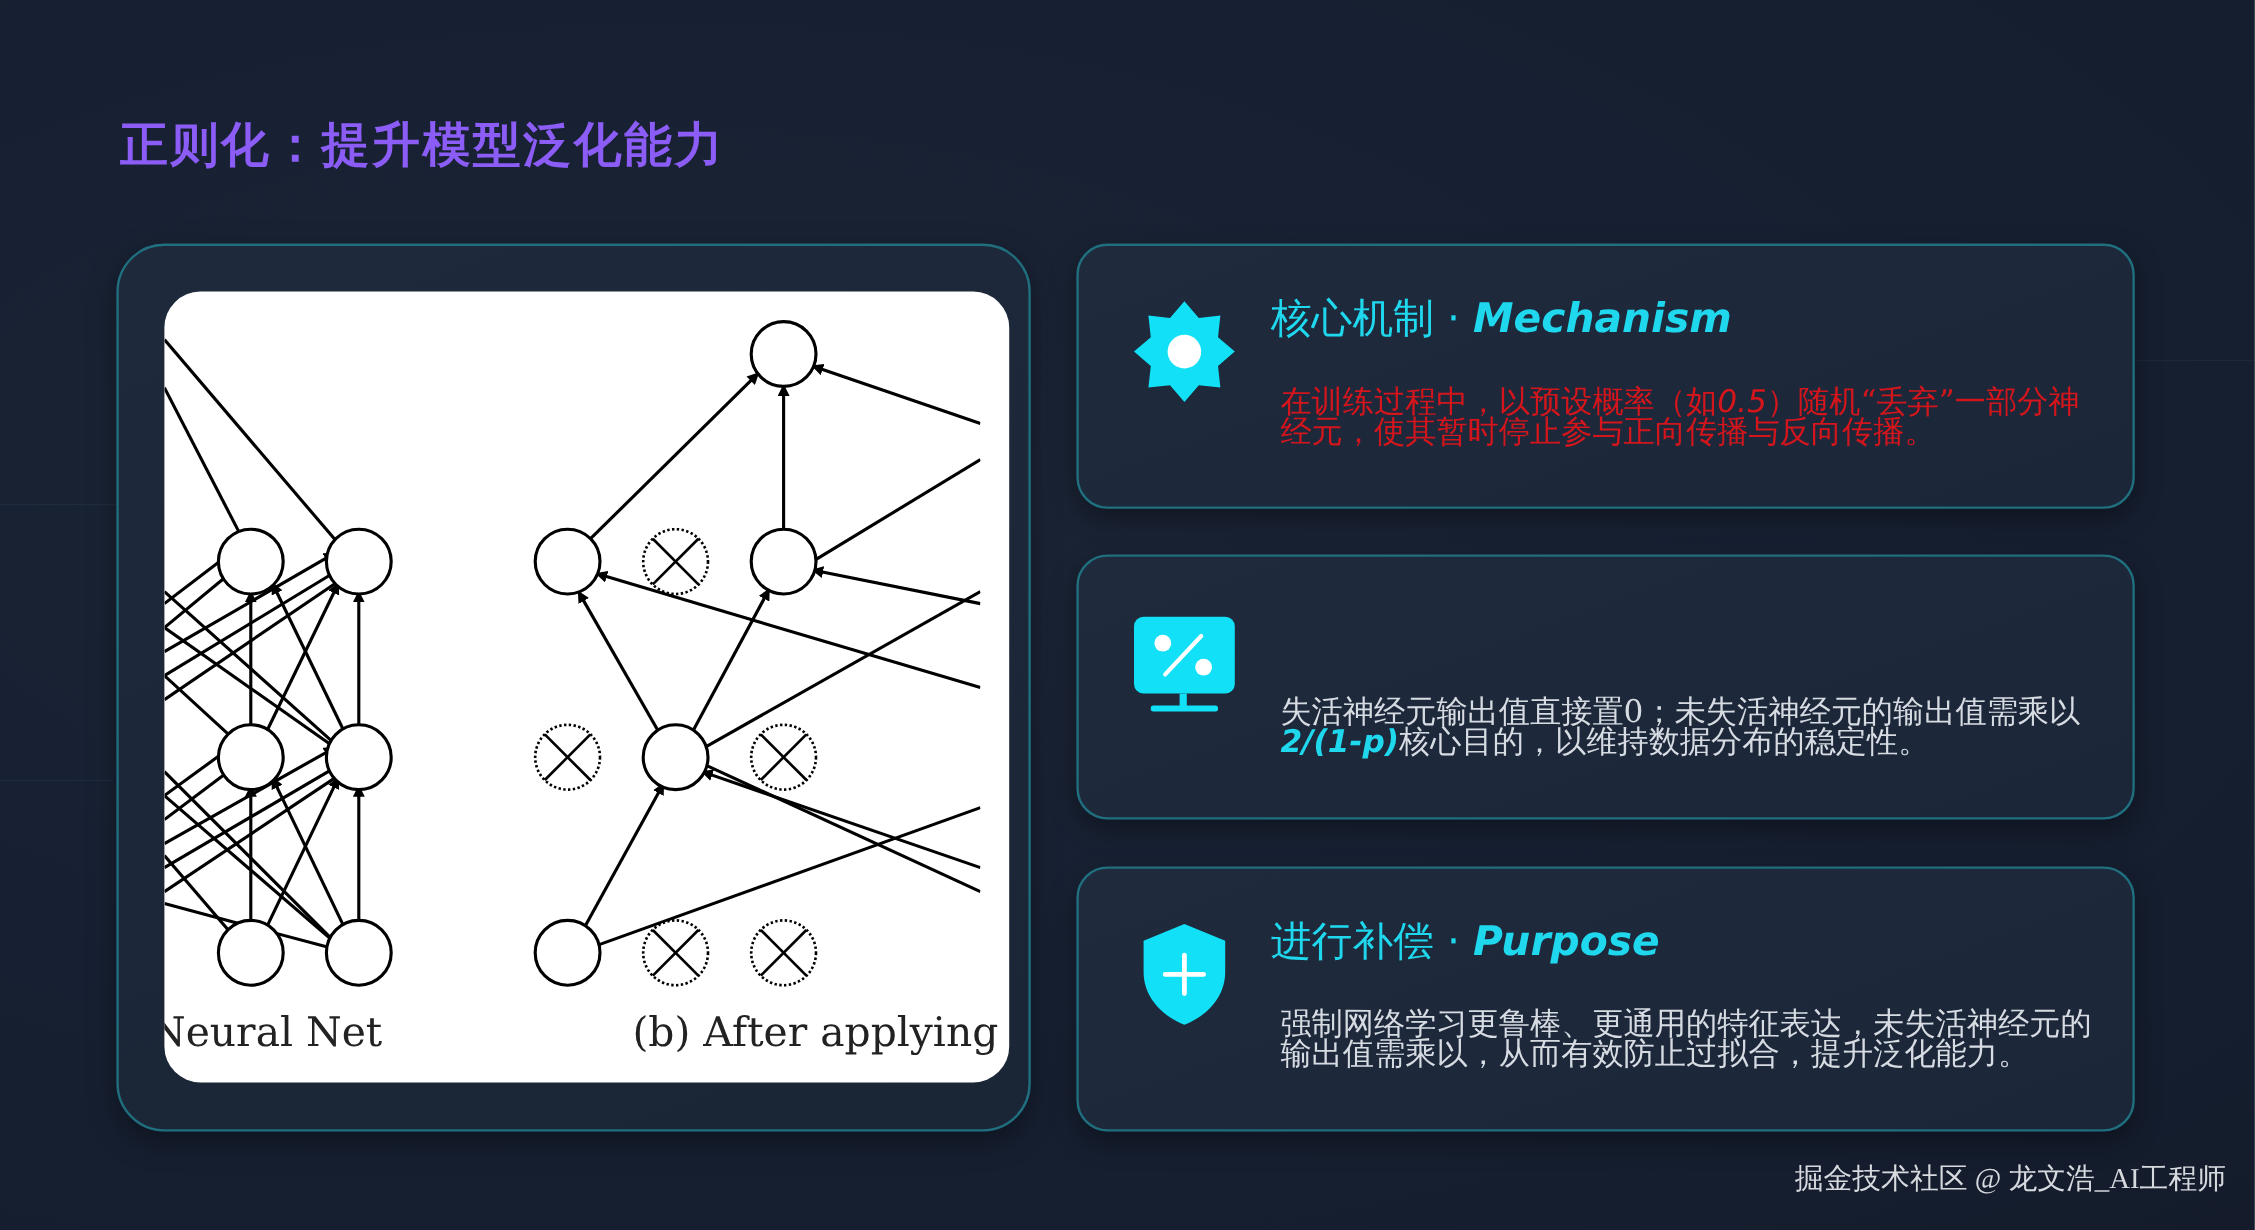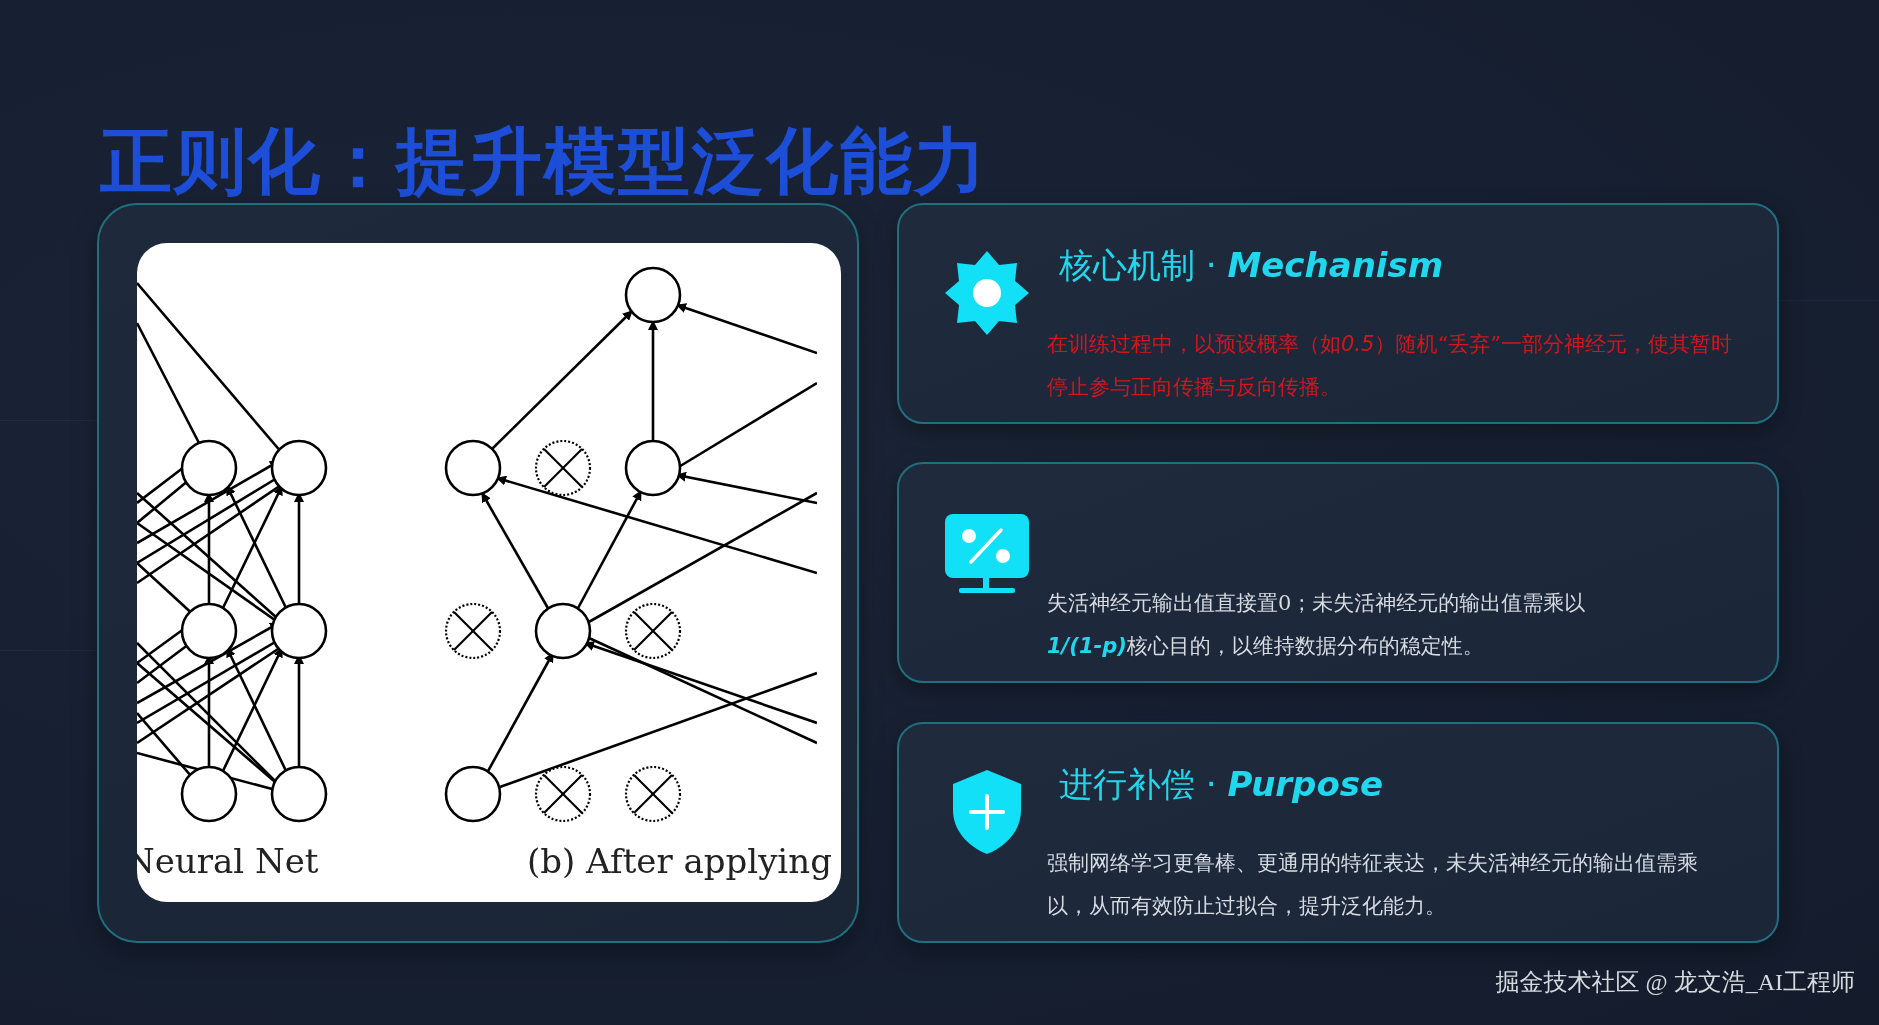--- a/index.html
+++ b/index.html
@@ -4,22 +4,22 @@
 <style>
   html, body { margin:0; padding:0; }
   body {
     width:1879px; height:1025px; overflow:hidden; position:relative;
     background: radial-gradient(ellipse at 30% 40%, #1c2536 0%, #172032 50%, #141c2c 100%);
     font-family: "DejaVu Sans", sans-serif;
   }
   .bg-line { position:absolute; height:1px; background:rgba(120,150,190,0.08); }
   .title {
     position:absolute; left:100px; top:66px;
-    font-family: "DejaVu Serif", serif; font-size:72px; font-weight:bold;
-    color:#1d4ed8; letter-spacing:2px; white-space:nowrap;
+    font-family: "DejaVu Serif", serif; font-size:40px; font-weight:bold;
+    color:#8b5cf6; letter-spacing:2px; white-space:nowrap;
   }
   .left-panel {
     position:absolute; left:97px; top:203px; width:758px; height:736px;
     border:2px solid #1f6f7f; border-radius:40px;
     background:linear-gradient(160deg, #1e2a3c 0%, #1a2536 100%);
     box-shadow: 0 8px 24px rgba(0,0,0,0.35);
   }
   .diagram-frame {
     position:absolute; left:38px; top:38px; width:704px; height:659px;
     background:#fff; border-radius:30px; overflow:hidden;
@@ -31,22 +31,22 @@
     background:linear-gradient(160deg, #1f2a3d 0%, #1b2639 100%);
     box-shadow: 0 8px 22px rgba(0,0,0,0.35);
   }
   .card-icon { position:absolute; left:44px; top:44px; width:88px; height:88px; }
   .card-heading {
     position:absolute; left:160px; top:38px; font-size:34px; color:#1fd8ee; white-space:nowrap;
   }
   .card-heading .cn { font-family:"DejaVu Serif", serif; }
   .card-heading .en { font-family:"DejaVu Sans", sans-serif; font-style:italic; font-weight:bold;text-align:center; }
   .card-body {
-    position:absolute; left:148px; top:118px; width:690px;
-    font-family:"DejaVu Serif", serif; font-size:21px; line-height:43px; color:#d7dbe2;
+    position:absolute; left:168px; top:118px; width:690px;
+    font-family:"DejaVu Serif", serif; font-size:26px; line-height:25px; color:#d7dbe2;
   }
   .card-body.red { color:#d4161c; }
   .card-body .hl { color:#1fd8ee; font-style:italic; font-weight:bold; font-family:"DejaVu Sans", sans-serif; }
   .card-body .red-num { font-style:italic; font-family:"DejaVu Sans", sans-serif; }
   .footer {
     position:absolute; right:24px; top:966px; font-size:24px; color:#d6d9de;
     font-family:Liberation Serif, serif; white-space:nowrap;
   }
 </style>
 </head>
@@ -178,21 +178,21 @@
     <svg width="88" height="88" viewBox="0 0 88 88">
       <rect x="2" y="6" width="84" height="64" rx="8" fill="#12e0f6"></rect>
       <rect x="40" y="70" width="6" height="12" fill="#12e0f6"></rect>
       <rect x="16" y="80" width="56" height="5" rx="2" fill="#12e0f6"></rect>
       <circle cx="26" cy="28" r="7" fill="#fff"></circle>
       <circle cx="60" cy="48" r="7" fill="#fff"></circle>
       <line x1="28" y1="54" x2="58" y2="22" stroke="#fff" stroke-width="3.5" stroke-linecap="round"></line>
     </svg>
   </div>
   <div class="card-body">
-    <span>失活神经元输出值直接置0；未失活神经元的输出值需乘以</span><br><span class="hl">1/(1-p)</span><span>核心目的，以维持数据分布的稳定性。</span>
+    <span>失活神经元输出值直接置0；未失活神经元的输出值需乘以</span><br><span class="hl">2/(1-p)</span><span>核心目的，以维持数据分布的稳定性。</span>
   </div>
 </div>
 
 <div class="card" style="top:722px;">
   <div class="card-icon">
     <svg width="88" height="88" viewBox="0 0 88 88">
       <path d="M44 2 L78 16 L78 42 C78 62 64 78 44 86 C24 78 10 62 10 42 L10 16 Z" fill="#12e0f6"></path>
       <line x1="44" y1="28" x2="44" y2="60" stroke="#fff" stroke-width="4" stroke-linecap="round"></line>
       <line x1="28" y1="44" x2="60" y2="44" stroke="#fff" stroke-width="4" stroke-linecap="round"></line>
     </svg>

